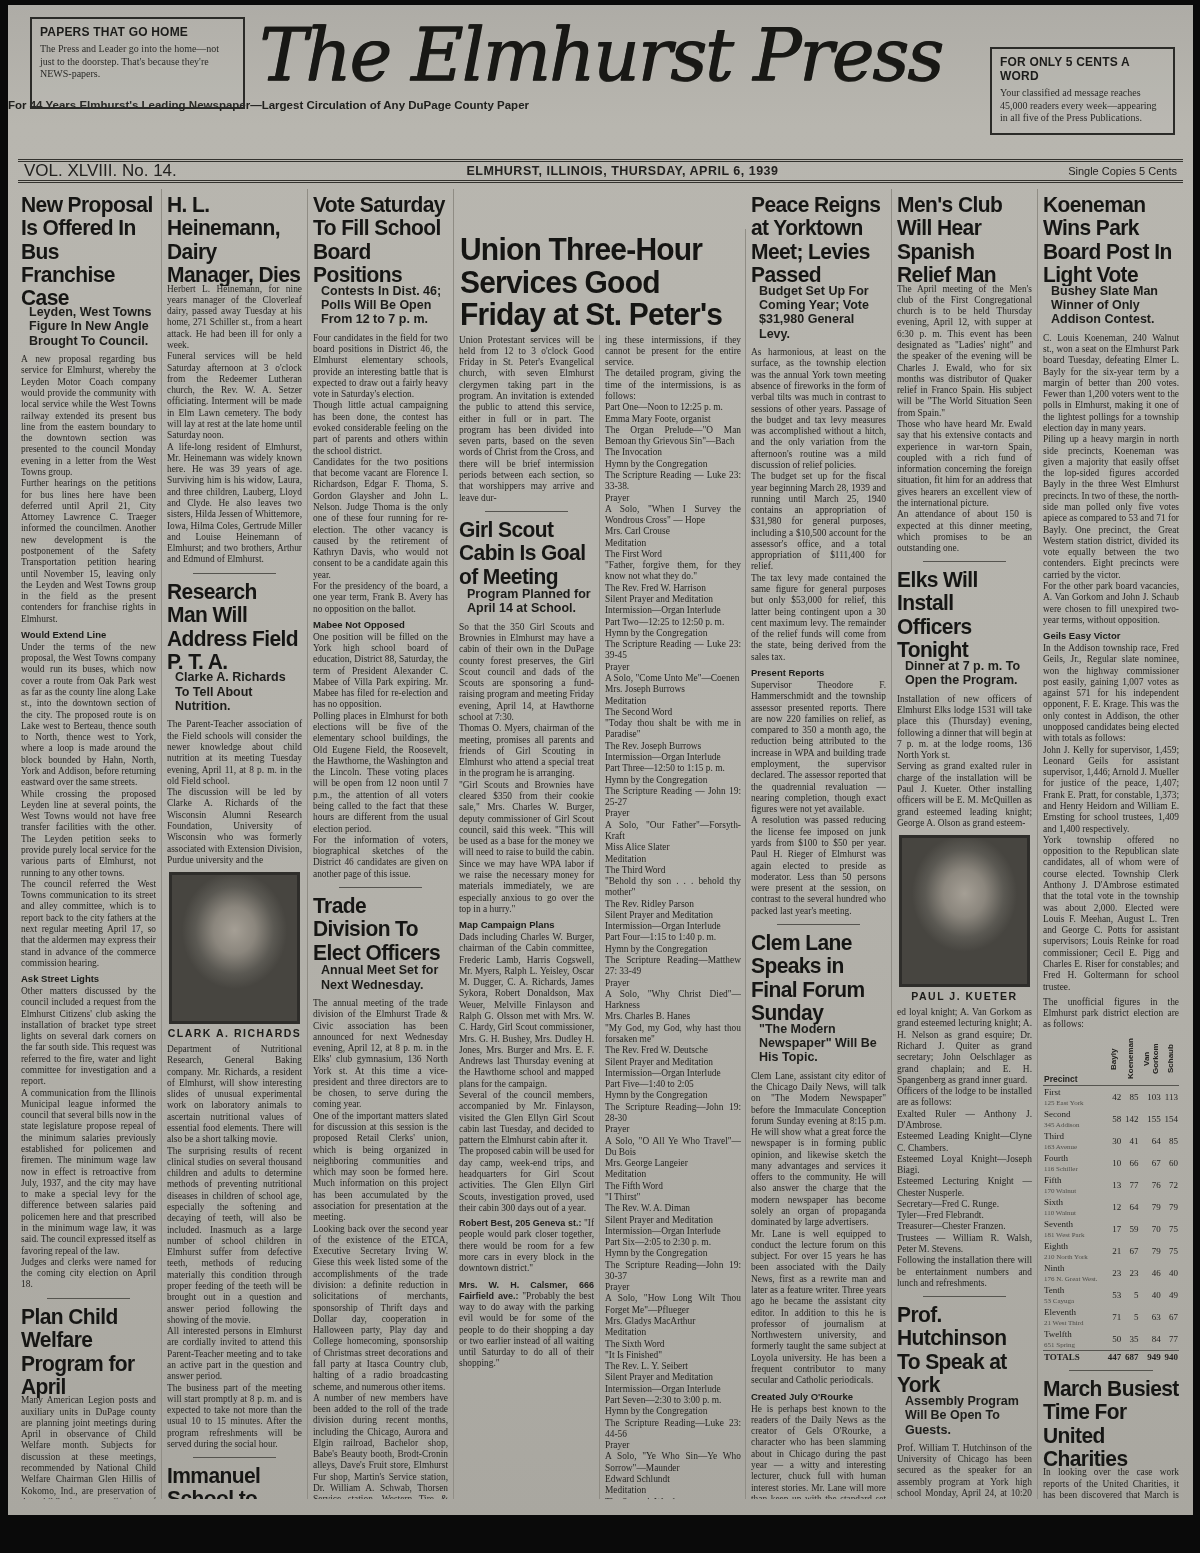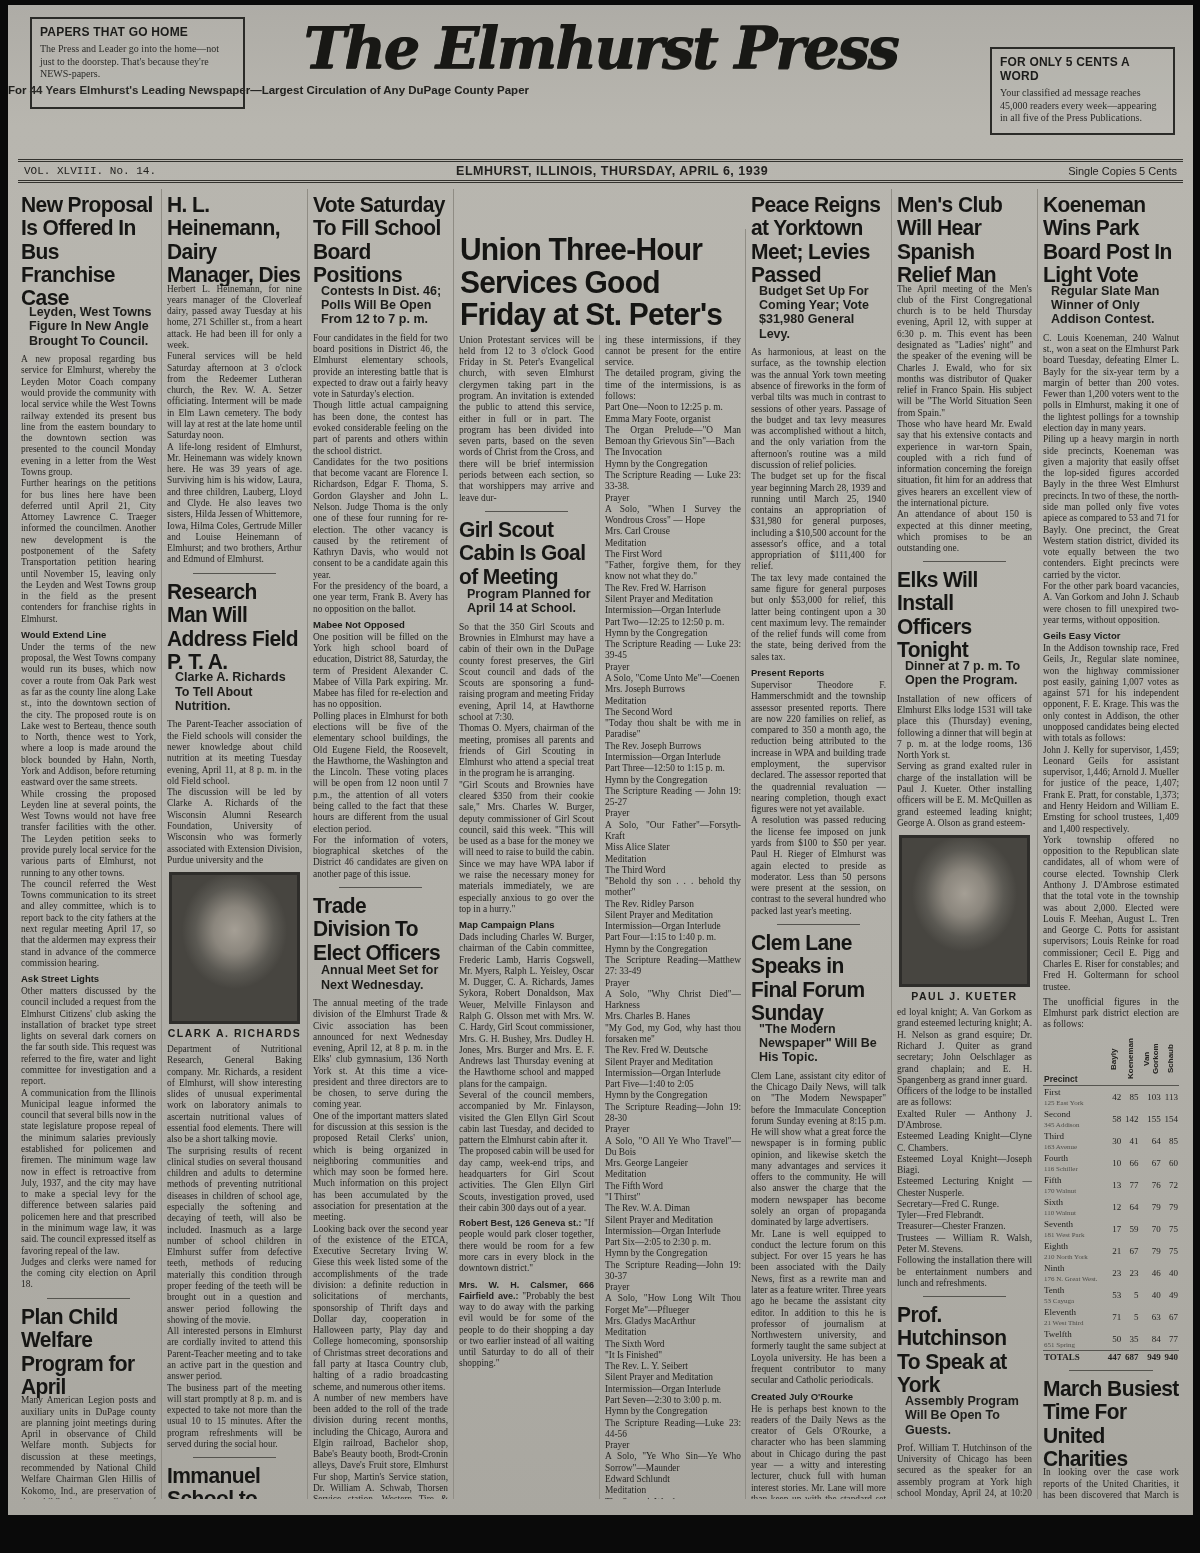--- a/index.html
+++ b/index.html
@@ -15,31 +15,31 @@
   .mast-box {
     position:absolute; border:2px solid #2b2b28; padding:6px 8px;
     background:rgba(255,255,255,0.04);
   }
   .mast-box.left { left:22px; top:12px; width:215px; height:92px; }
   .mast-box.right { right:18px; top:42px; width:185px; height:88px; }
   .mast-box h3 { font-family:"Liberation Sans",sans-serif; font-size:12px; letter-spacing:0.2px; color:#1c1c1a; margin-bottom:4px; }
   .mast-box p { font-size:10px; line-height:1.25; color:#2a2a27; }
   .mast-title {
     text-align:center; padding-top:14px;
-    font-family:"DejaVu Serif", serif; font-weight:bold; font-style:italic;
-    font-size:57px; line-height:1; color:#181815;
+    font-family:"DejaVu Serif", serif; font-weight:normal; font-style:italic;
+    font-size:72px; line-height:1; color:#181815;
     text-shadow:1px 0 #181815, 0 1px #34332f;
     letter-spacing:-2px;
   }
   .mast-tagline { text-align:left; font-family:"Liberation Sans",sans-serif; font-weight:bold; font-size:11.5px; margin-top:8px; color:#21211e; }
   .dateline-wrap {
     margin:4px 10px 0 10px; border-top:3px double #33322e; border-bottom:3px double #33322e;
     display:flex; justify-content:space-between; align-items:center; padding:2px 6px; height:24px;
   }
-  .dateline-wrap .vol { font-family:Liberation Mono, monospace; font-size:11px; }
+  .dateline-wrap .vol { font-family:Liberation Sans, sans-serif; font-size:17px; }
   .dateline-wrap .date { font-family:"Liberation Sans",sans-serif; font-weight:bold; font-size:12.5px; letter-spacing:0.5px; }
   .dateline-wrap .price { font-family:"Liberation Sans",sans-serif; font-size:11px; }
   
   .cols { display:flex; padding:6px 8px 0 8px; height:1316px; overflow:hidden; }
   .col { width:146px; flex:0 0 146px; padding:0 5px; border-right:1px solid #8f8c84; overflow:hidden; }
   .col.last { border-right:none; }
   .col-double { width:292px; flex:0 0 292px; border-right:1px solid #8f8c84; overflow:hidden;margin-top:40px; }
   .col-double .inner { display:flex; }
   .col-double .subcol { width:146px; flex:0 0 146px; padding:0 5px; overflow:hidden; }
   .col-double .subcol.first { border-right:1px solid #8f8c84; }
@@ -196,21 +196,21 @@
             <p class="deck">Program Planned for April 14 at School.</p>
             <p class="body">So that the 350 Girl Scouts and Brownies in Elmhurst may have a cabin of their own in the DuPage county forest preserves, the Girl Scout council and dads of the Scouts are sponsoring a fund-raising program and meeting Friday evening, April 14, at Hawthorne school at 7:30.
 Thomas O. Myers, chairman of the meeting, promises all parents and friends of Girl Scouting in Elmhurst who attend a special treat in the program he is arranging.
 "Girl Scouts and Brownies have cleared $350 from their cookie sale," Mrs. Charles W. Burger, deputy commissioner of Girl Scout council, said this week. "This will be used as a base for the money we will need to raise to build the cabin. Since we may have WPA labor if we raise the necessary money for materials immediately, we are especially anxious to go over the top in a hurry."</p>
             <p class="cross">Map Campaign Plans</p>
             <p class="body">Dads including Charles W. Burger, chairman of the Cabin committee, Frederic Lamb, Harris Cogswell, Mr. Myers, Ralph L. Yeisley, Oscar M. Dugger, C. A. Richards, James Sykora, Robert Donaldson, Max Weuer, Melville Finlayson and Ralph G. Olsson met with Mrs. W. C. Hardy, Girl Scout commissioner, Mrs. G. H. Bushey, Mrs. Dudley H. Jones, Mrs. Burger and Mrs. E. F. Andrews last Thursday evening at the Hawthorne school and mapped plans for the campaign.
 Several of the council members, accompanied by Mr. Finlayson, visited the Glen Ellyn Girl Scout cabin last Tuesday, and decided to pattern the Elmhurst cabin after it.
 The proposed cabin will be used for day camp, week-end trips, and headquarters for Girl Scout activities. The Glen Ellyn Girl Scouts, investigation proved, used their cabin 300 days out of a year.</p>
           </article>
           <div class="vox">
-            <p><b>Robert Best, 126 Geneva st.:</b> <span>"If people would park closer together, there would be room for a few more cars in every block in the downtown district."</span></p>
+            <p><b>Robert Best, 205 Geneva st.:</b> <span>"If people would park closer together, there would be room for a few more cars in every block in the downtown district."</span></p>
             <p><b>Mrs. W. H. Calsmer, 666 Fairfield ave.:</b> <span>"Probably the best way to do away with the parking evil would be for some of the people to do their shopping a day or two earlier instead of all waiting until Saturday to do all of their shopping."</span></p>
 
           </div>
 
         </div>
         <div class="subcol">
           <p class="body">ing these intermissions, if they cannot be present for the entire service.
 The detailed program, giving the time of the intermissions, is as follows:
 Part One—Noon to 12:25 p. m.
 Emma Mary Foote, organist
@@ -360,21 +360,21 @@
         <p class="body">Prof. William T. Hutchinson of the University of Chicago has been secured as the speaker for an assembly program at York high school Monday, April 24, at 10:20 a.m., according to an announcement by Principal George L. Letts.
 The Elmhurst Sesquicentennial committee had intended to bring some special speaker to the city this month to wind up locally the 150th anniversary of the United States Constitution, but in lieu of a large program of this kind is joining in sponsoring the appearance of Prof. Hutchinson April 24.
 Representatives from other schools and organizations participating in the Sesquicentennial observance, to the number of 150, will be able to attend the assembly program, in addition to the York student body, and invitations to be represented have been sent to these groups.</p>
 
       </article>
     </div>
 
     <div class="col last">
       <article>
         <h2 class="h1">Koeneman Wins Park Board Post In Light Vote</h2>
-        <p class="deck">Regular Slate Man Winner of Only Addison Contest.</p>
+        <p class="deck">Bushey Slate Man Winner of Only Addison Contest.</p>
         <p class="body">C. Louis Koeneman, 240 Walnut st., won a seat on the Elmhurst Park board Tuesday, defeating Elmer L. Bayly for the six-year term by a margin of better than 200 votes. Fewer than 1,200 voters went to the polls in Elmhurst, making it one of the lightest pollings for a township election day in many years.
 Piling up a heavy margin in north side precincts, Koeneman was given a majority that easily offset the lop-sided figures accorded Bayly in the three West Elmhurst precincts. In two of these, the north-side man polled only five votes apiece as compared to 53 and 71 for Bayly. One precinct, the Great Western station district, divided its vote equally between the two contenders. Eight precincts were carried by the victor.
 For the other park board vacancies, A. Van Gorkom and John J. Schaub were chosen to fill unexpired two-year terms, without opposition.</p>
         <p class="cross">Geils Easy Victor</p>
         <p class="body">In the Addison township race, Fred Geils, Jr., Regular slate nominee, won the highway commissioner post easily, gaining 1,007 votes as against 571 for his independent opponent, F. E. Krage. This was the only contest in Addison, the other unopposed candidates being elected with totals as follows:
 John J. Kelly for supervisor, 1,459; Leonard Geils for assistant supervisor, 1,446; Arnold J. Mueller for justice of the peace, 1,407; Frank E. Pratt, for constable, 1,373; and Henry Heidorn and William E. Ernsting for school trustees, 1,409 and 1,400 respectively.
 York township offered no opposition to the Republican slate candidates, all of whom were of course elected. Township Clerk Anthony J. D'Ambrose estimated that the total vote in the township was about 2,000. Elected were Louis F. Meehan, August L. Tren and George C. Potts for assistant supervisors; Louis Reinke for road commissioner; Cecil E. Pigg and Charles E. Riser for constables; and Fred H. Goltermann for school trustee.</p>
         <p class="body">The unofficial figures in the Elmhurst park district election are as follows:</p>
       </article>
       <table class="precinct-table">

